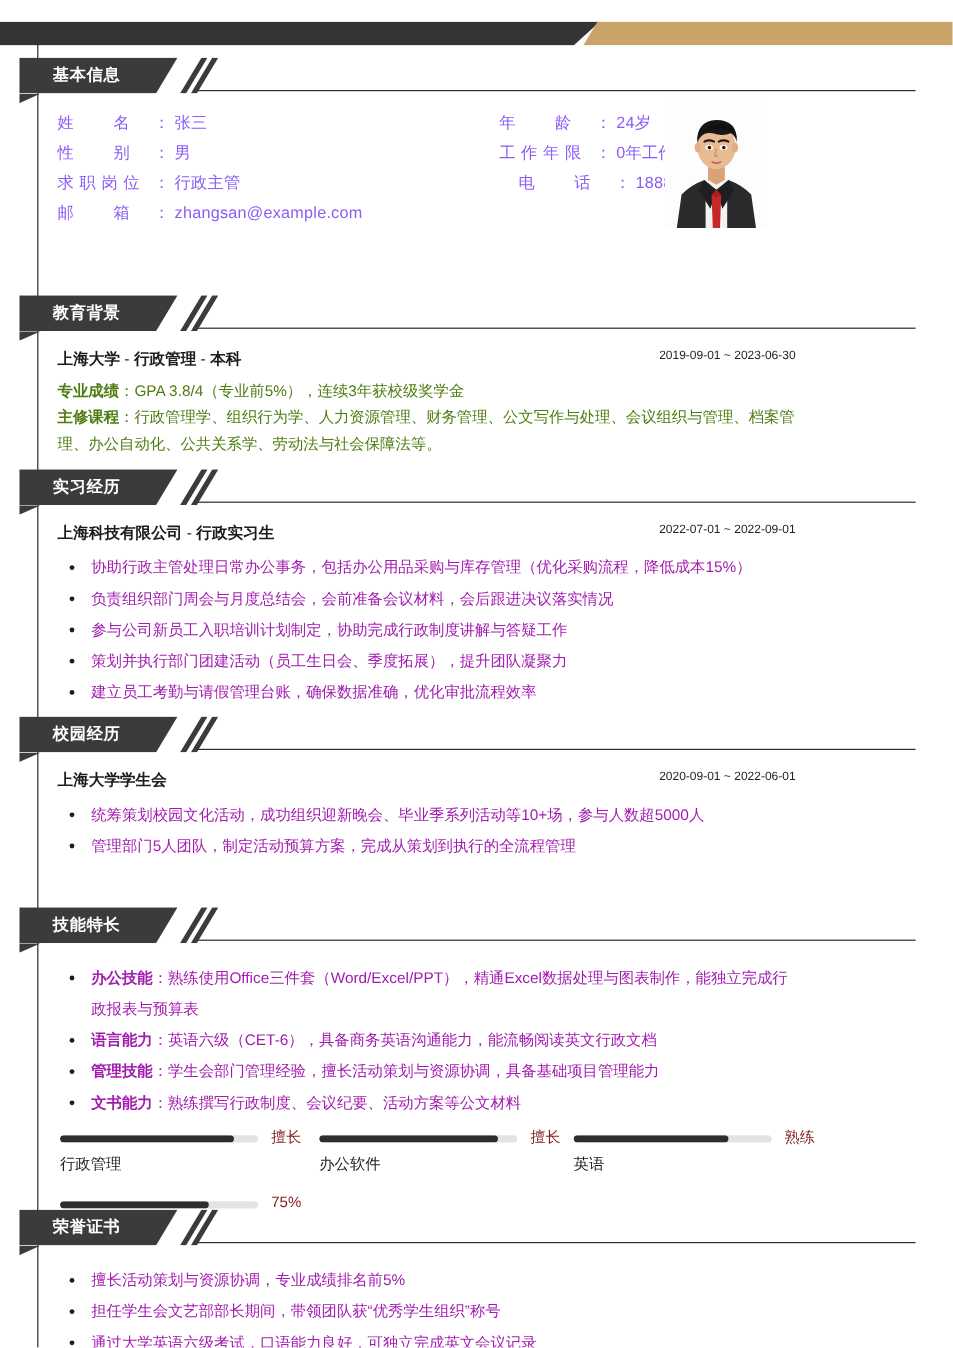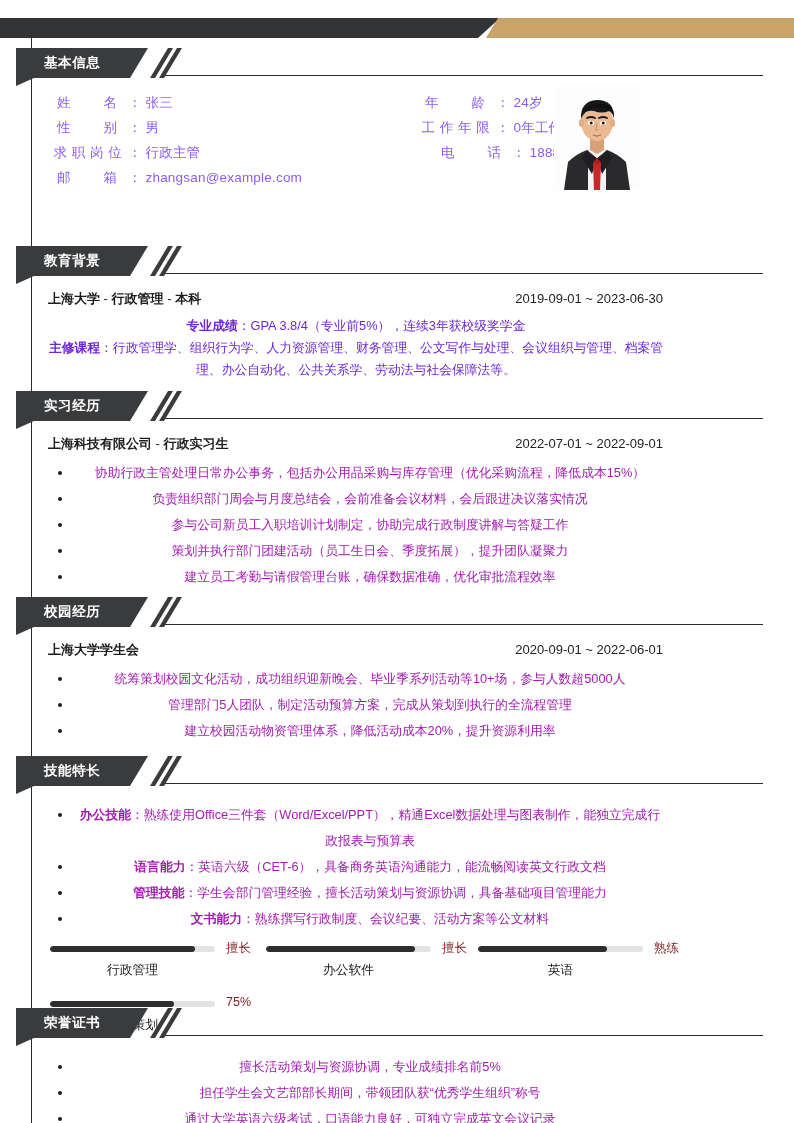--- a/index.html
+++ b/index.html
@@ -48,21 +48,20 @@
     width: 1px;
     height: 1087px;
     background: #2b2b2b;
   }
 
   
   .section {
     position: absolute;
     left: 0;
     width: 694px;
-    text-align: center;
   }
   .sec-head {
     position: relative;
     height: 34px;
   }
   .tab {
     position: absolute;
     left: 16px;
     top: 0;
     height: 30px;
@@ -160,29 +159,29 @@
     position: absolute;
     left: 0; top: 0;
     font-size: 13px;
     white-space: nowrap;
   }
   .entry-title b { font-weight: bold; }
   .entry-title .sep { font-weight: normal; color: #222; }
   .entry-date {
     position: absolute;
     right: 1px; top: 1px;
-    font-size: 13px;
+    font-size: 10px;
     color: #222;
     white-space: nowrap;
   }
 
   .detail-line {
     font-size: 12.8px;
     line-height: 22px;
-    color: #6d28d9;
+    color: #4d7c0f;
   }
   .detail-line b { font-weight: bold; }
 
   ul.bullets {
     list-style: none;
     margin: 0;
     padding: 0;
   }
   ul.bullets li {
     position: relative;
@@ -390,21 +389,20 @@
   <div class="sec-body" style="margin-top:10px;">
     <div class="entry-head">
       <div class="entry-title">
         <b>上海大学学生会</b>
       </div>
       <div class="entry-date">2020-09-01 ~ 2022-06-01</div>
     </div>
     <ul class="bullets">
       <li>统筹策划校园文化活动，成功组织迎新晚会、毕业季系列活动等10+场，参与人数超5000人</li>
       <li>管理部门5人团队，制定活动预算方案，完成从策划到执行的全流程管理</li>
-      <li>建立校园活动物资管理体系，降低活动成本20%，提升资源利用率</li>
     </ul>
   </div>
 </div>
 
 <div class="section" style="top:756px;">
   <div class="sec-head">
     <div class="tab"></div>
     <div class="tab-notch"></div>
     <div class="stripe s1"></div>
     <div class="stripe s2"></div>

